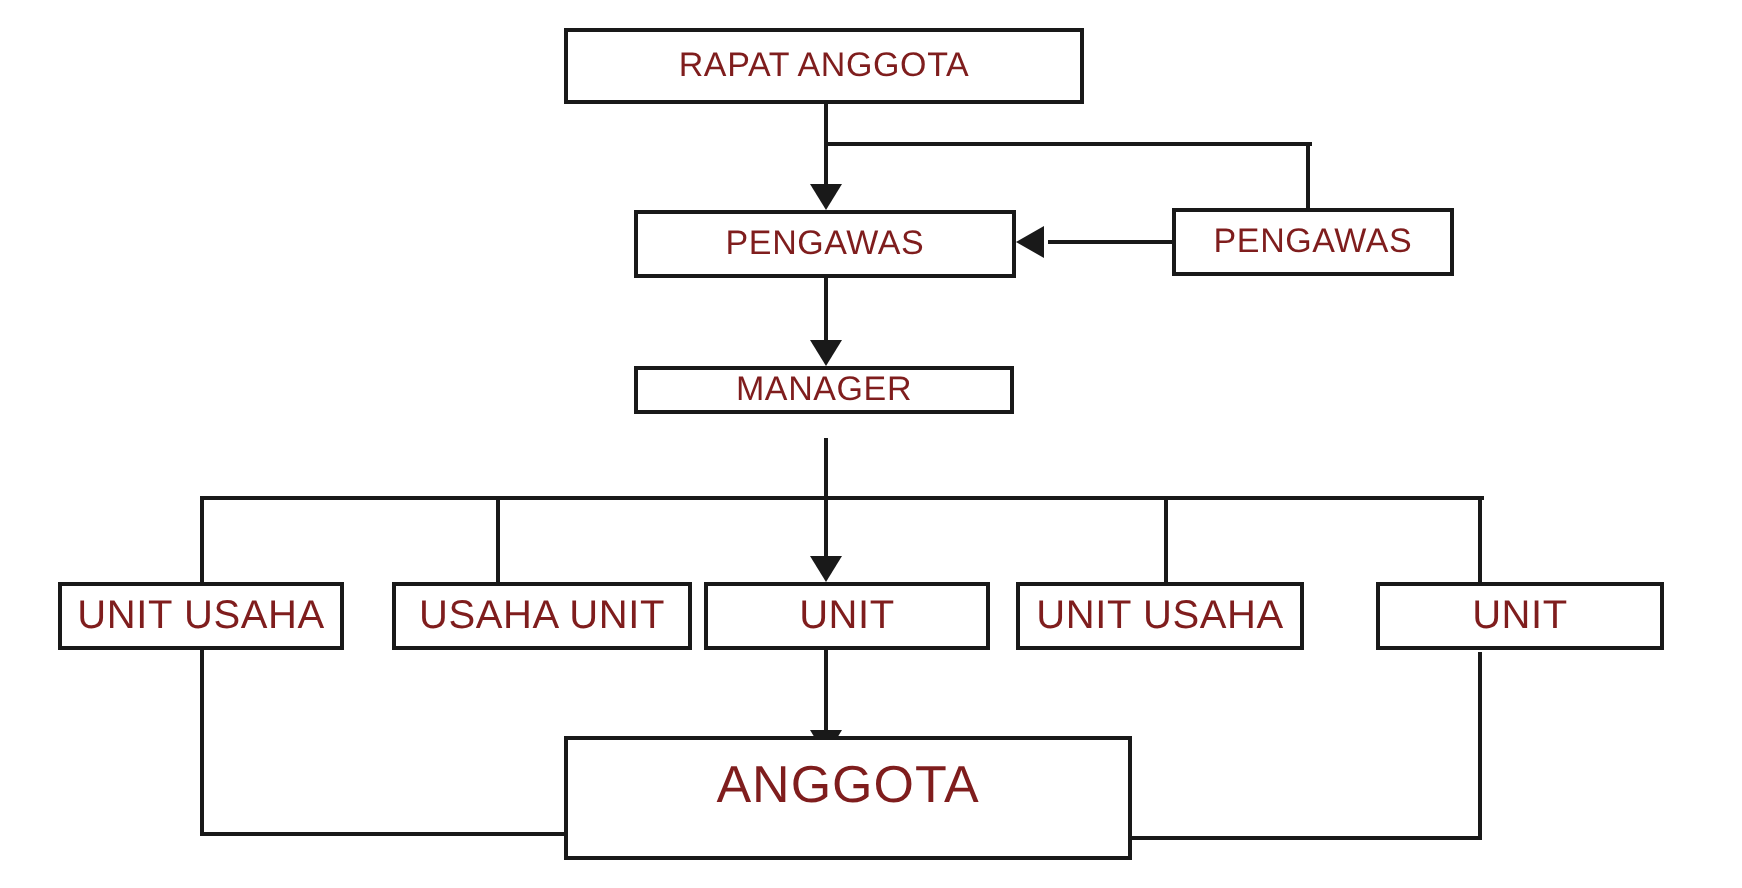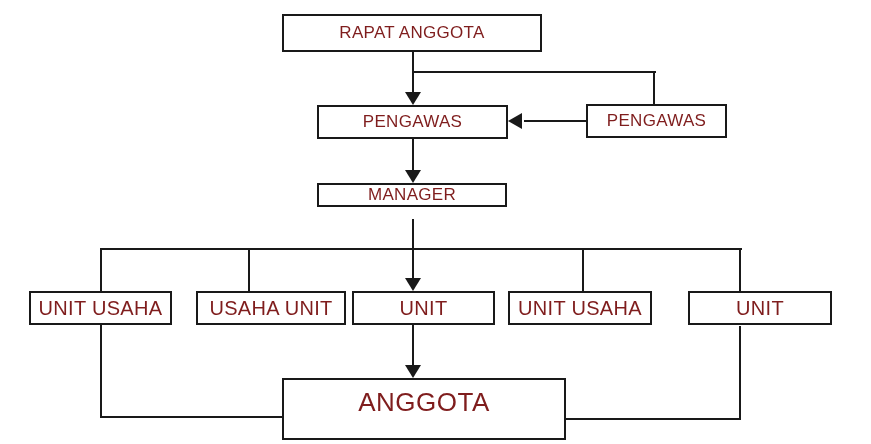--- a/index.html
+++ b/index.html
@@ -72,15 +72,15 @@
   <div class="node small" style="left:29px;top:291px;width:143px;height:34px">UNIT USAHA</div>
 
   <div class="node small" style="left:196px;top:291px;width:150px;height:34px">USAHA UNIT</div>
 
   <div class="node small" style="left:352px;top:291px;width:143px;height:34px">UNIT</div>
 
   <div class="node small" style="left:508px;top:291px;width:144px;height:34px">UNIT USAHA</div>
 
   <div class="node small" style="left:688px;top:291px;width:144px;height:34px">UNIT</div>
 
-  <div class="node big" style="left:282px;top:378px;width:284px;height:62px">ANGGOTA</div>
+  <div class="node big" style="left:282px;top:368px;width:284px;height:62px">ANGGOTA</div>
 
 </div>
 
 </body></html>

